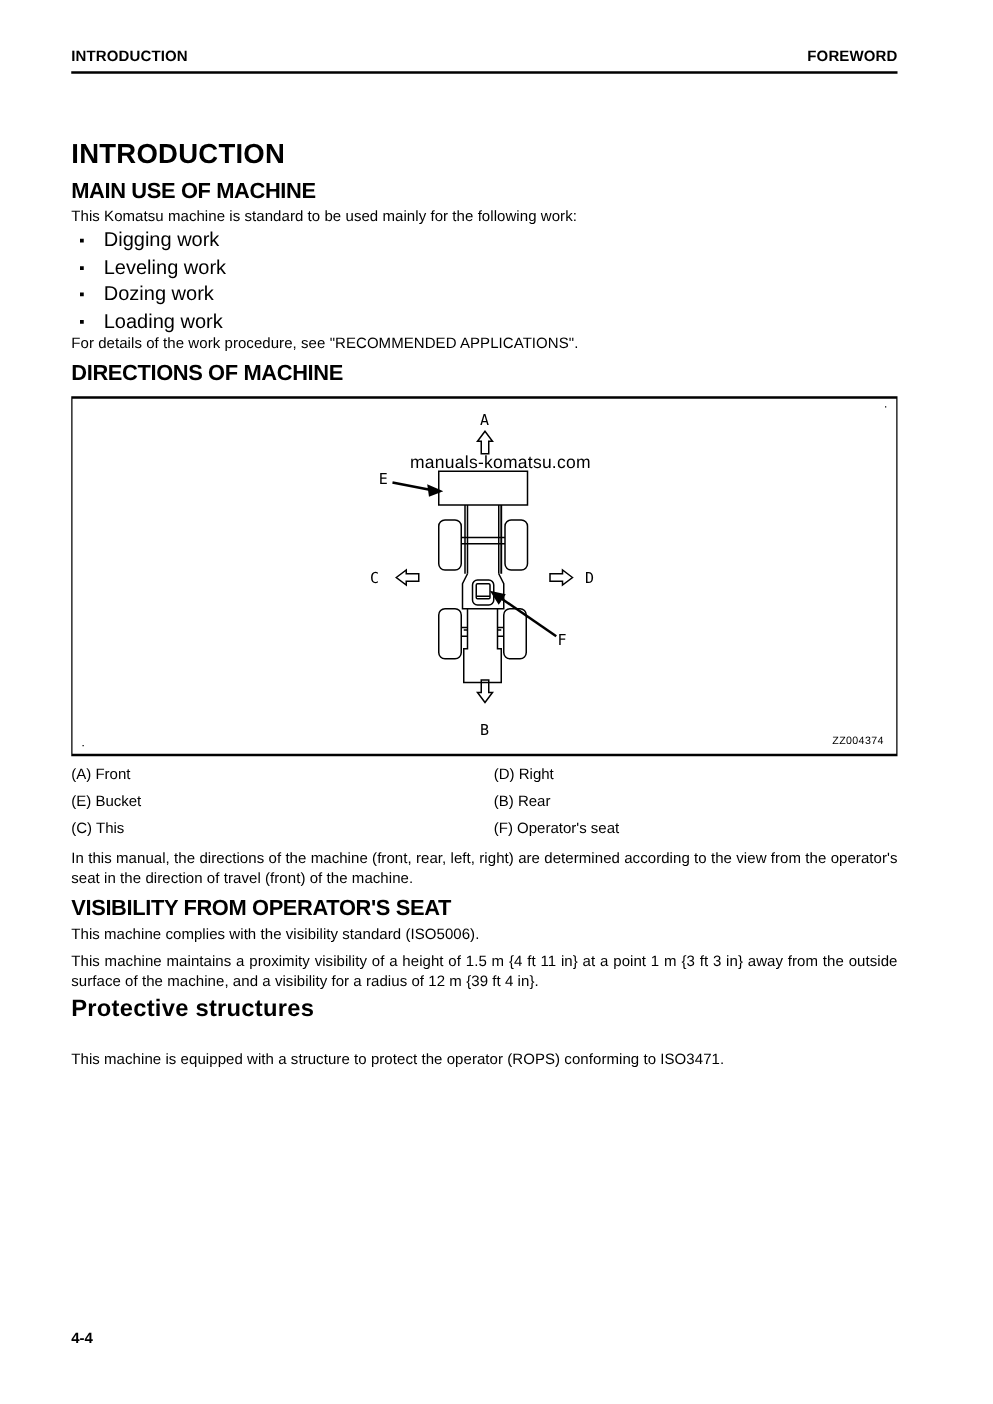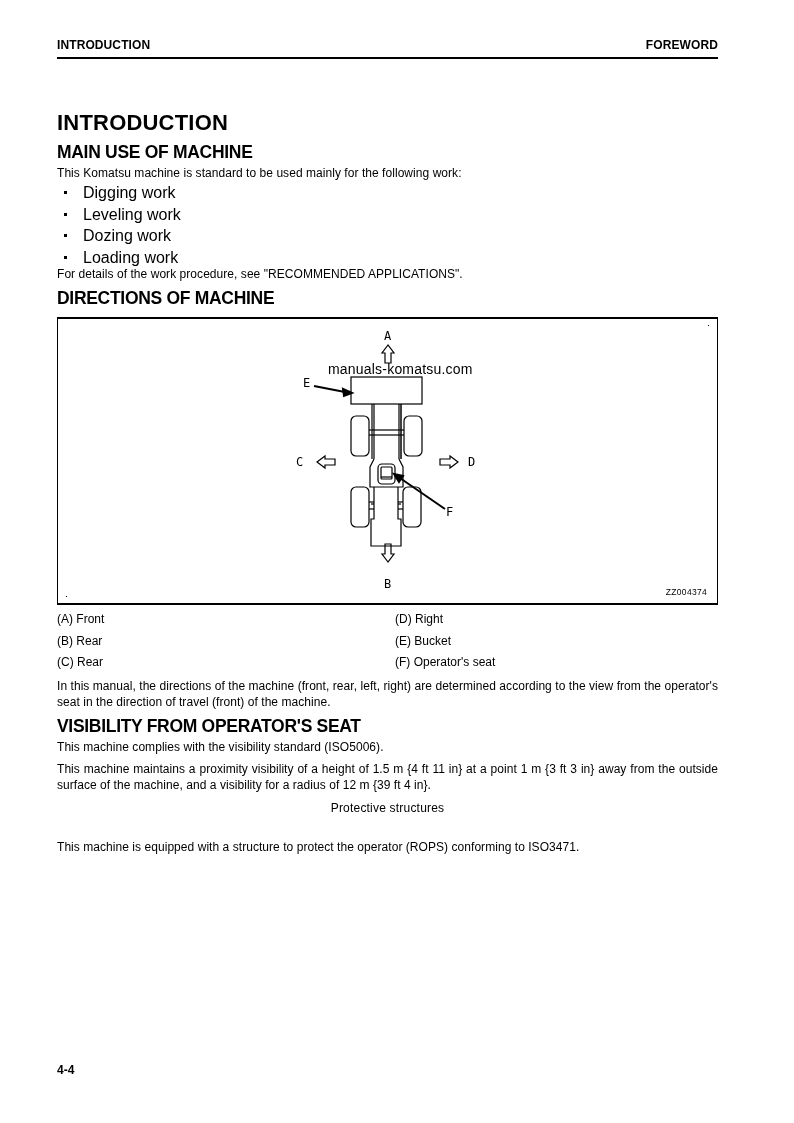--- a/index.html
+++ b/index.html
@@ -13,21 +13,21 @@
     }
     .page-header .left, .page-header .right {
       position: absolute; top: 1px; font-size: 12px; font-weight: bold; letter-spacing: 0.1px;
     }
     .page-header .left { left: 0; }
     .page-header .right { right: 0; }
 
     .content { position: absolute; left: 57px; top: 108px; width: 661px; }
     h1.title { font-size: 22px; font-weight: bold; margin: 0; line-height: 30px; letter-spacing: 0.2px; }
     h2.section { font-size: 17.5px; font-weight: bold; margin: 0; line-height: 24px; letter-spacing: -0.3px; }
-    h3.subsection { font-size: 12px; font-weight: normal; margin: 0; line-height: 22px; letter-spacing: 0.2px; text-align: center; }
+    h3.subsection { font-size: 19px; font-weight: bold; margin: 0; line-height: 22px; letter-spacing: 0.2px; }
     p.body { font-size: 12px; margin: 0; line-height: 16px; letter-spacing: 0.05px; }
     p.justify { text-align: justify; }
 
     ul.bullets { list-style: none; margin: 0; padding: 0; }
     ul.bullets li { font-size: 16px; line-height: 21.5px; position: relative; padding-left: 26px; }
     ul.bullets li .bullet {
       position: absolute; left: 7px; top: 9px; width: 3px; height: 3px; background: #000;
     }
 
     .figure {
@@ -133,23 +133,23 @@
     <span class="diag-label" style="left:410px; top:136px">D</span>
     <span class="diag-label" style="left:245px; top:57px">E</span>
     <span class="diag-label" style="left:388px; top:186px">F</span>
     <span class="watermark">manuals-komatsu.com</span>
     <span class="fig-id">ZZ004374</span>
   </div>
 
   <div class="legend">
     <div>(A) Front</div>
     <div>(D) Right</div>
+    <div>(E) Bucket</div>
     <div>(B) Rear</div>
-    <div>(E) Bucket</div>
-    <div>(C) Rear</div>
+    <div>(C) This</div>
     <div>(F) Operator's seat</div>
   </div>
   <p class="body justify" style="margin-top:4px">In this manual, the directions of the machine (front, rear, left, right) are determined according to the view from the operator's seat in the direction of travel (front) of the machine.</p>
 
   <h2 class="section" style="margin-top:4px">VISIBILITY FROM OPERATOR'S SEAT</h2>
   <p class="body" style="margin-top:1px">This machine complies with the visibility standard (ISO5006).</p>
   <p class="body justify" style="margin-top:6px">This machine maintains a proximity visibility of a height of 1.5 m {4 ft 11 in} at a point 1 m {3 ft 3 in} away from the outside surface of the machine, and a visibility for a radius of 12 m {39 ft 4 in}.</p>
   <h3 class="subsection" style="margin-top:4px">Protective structures</h3>
   <p class="body" style="margin-top:20px">This machine is equipped with a structure to protect the operator (ROPS) conforming to ISO3471.</p>
 </div>

